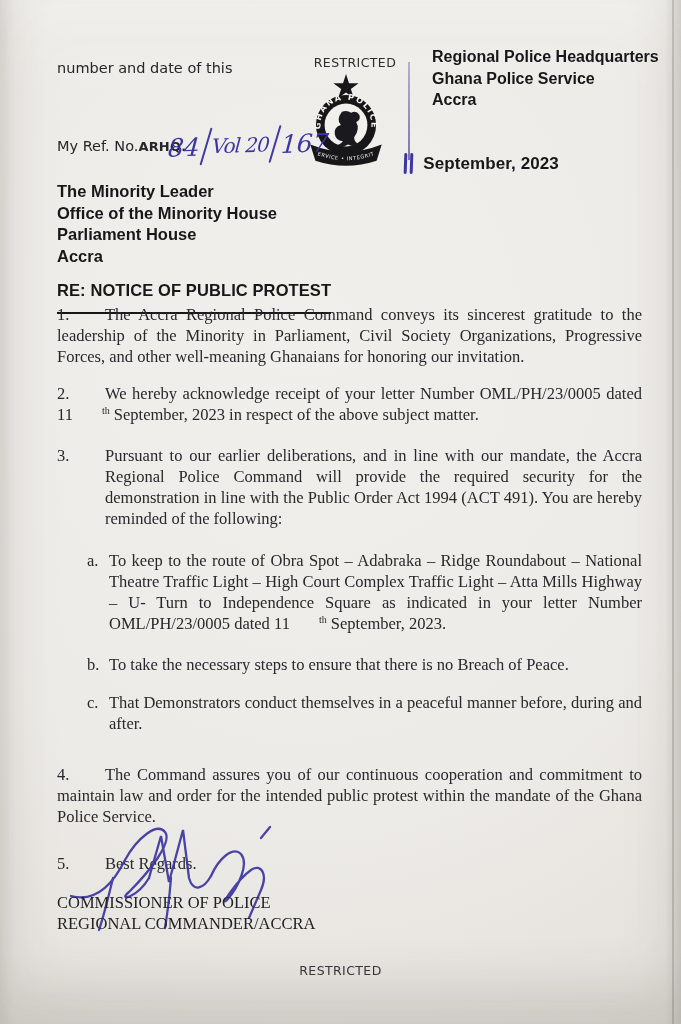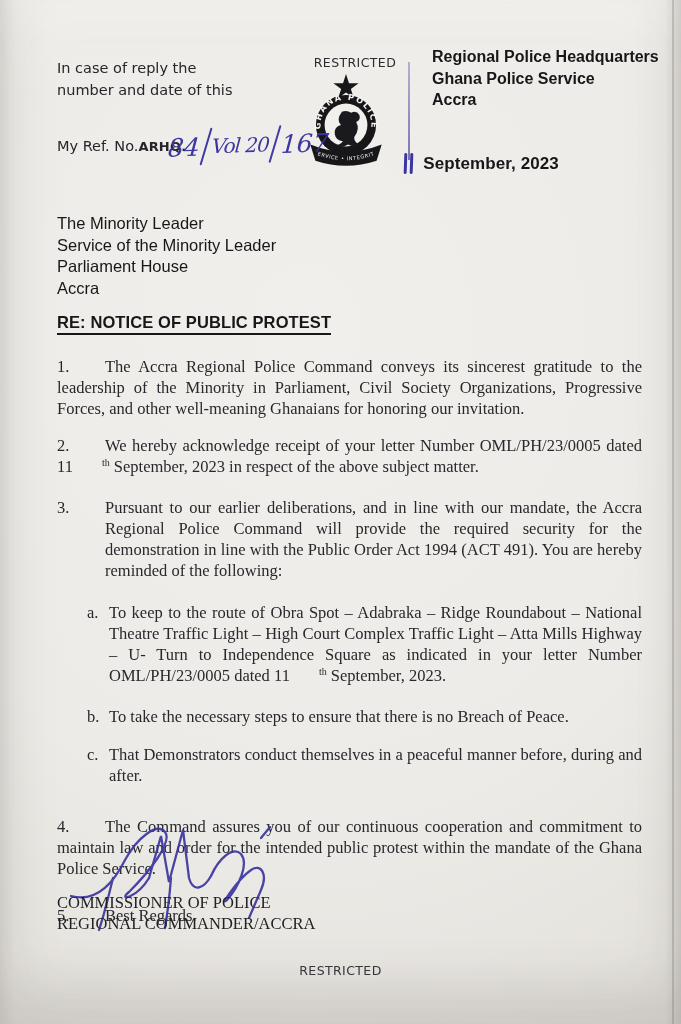--- a/index.html
+++ b/index.html
@@ -32,25 +32,25 @@
   .hw-slash{display:inline-block;width:2.2px;height:38px;background:#403aa4;border-radius:2px;
     transform:rotate(13deg);margin:0 5px;}
   .date-line{position:absolute;left:404px;top:153px;display:flex;align-items:center;}
   .hw-one{display:inline-block;width:2.6px;height:21px;background:#3c36a0;border-radius:2px;
     transform:rotate(2deg);margin-right:3.5px;}
   .date-text{font-weight:bold;font-size:17px;color:#17171a;margin-left:7px;letter-spacing:.1px;}
   .crease{position:absolute;left:408px;top:62px;width:1.6px;height:98px;opacity:.75;
     background:linear-gradient(#a09cc6, #55509a);}
   
   .body-block{position:absolute;left:57px;top:181px;width:585px;}
-  .recipient{font-weight:normal;font-size:16.5px;line-height:21.5px;color:#17171a;margin-top:32px;}
+  .recipient{font-weight:bold;font-size:16.5px;line-height:21.5px;color:#17171a;}
   .attn{font-weight:bold;font-size:16.5px;margin-top:5px;line-height:22px;color:#17171a;}
   .subject{margin-top:12px;line-height:22px;}
   .subject span{font-weight:bold;font-size:16.5px;color:#17171a;
-    border-bottom:2px solid #17171a;padding-bottom:2px;letter-spacing:.1px;}
+    border-bottom:2px solid #17171a;padding-bottom:13px;letter-spacing:.1px;}
   .serif{font-family:"Liberation Serif", serif;font-size:16.5px;line-height:21px;
     color:#28282c;text-align:justify;}
   .para{position:relative;margin:0;}
   .para .num{display:inline-block;width:48px;}
   .para.hang{padding-left:48px;}
   .para.hang .num{position:absolute;left:0;top:0;width:auto;}
   .sub{position:relative;margin-left:30px;padding-left:22px;text-align:justify;}
   .sub .marker{position:absolute;left:0;top:0;}
   sup{font-size:10px;line-height:0;margin-left:29px;}
   
@@ -64,21 +64,20 @@
     background:rgba(100,96,90,.25);}
 </style>
 </head>
 <body>
 
 <div class="paper">
   <div class="edge-line"></div>
   <div class="crease"></div>
 
   <div class="reply-note">
-    <div>In case of reply the</div>
     <div>number and date of this</div>
   </div>
 
   <div class="restricted-top">RESTRICTED</div>
 
   <div class="logo-wrap">
     <svg width="102" height="102" viewBox="0 0 100 100">
       <polygon points="50,2 52.94,10.95 62.36,10.98 54.76,16.55 57.64,25.52 50,20 42.36,25.52 45.24,16.55 37.64,10.98 47.06,10.95" fill="#17171a"></polygon>
       <circle cx="50" cy="52" r="29.5" fill="#17171a"></circle>
       <circle cx="50" cy="52" r="21" fill="#f2f0ec"></circle>
@@ -114,31 +113,31 @@
 
   <div class="date-line">
     <span class="hw-one"></span>
     <span class="hw-one"></span>
     <span class="date-text">September, 2023</span>
   </div>
 
   <div class="body-block">
     <div class="recipient">
       <div>The Minority Leader</div>
-      <div>Service of the Minority Leader</div>
+      <div>Office of the Minority House</div>
       <div>Parliament House</div>
       <div>Accra</div>
     </div>
 
 
     <div class="subject">
       <span>RE: NOTICE OF PUBLIC PROTEST</span>
     </div>
 
-    <p class="serif para" style="margin-top:22px;">
+    <p class="serif para" style="margin-top:2px;">
       <span class="num">1.</span><span>The Accra Regional Police Command conveys its sincerest gratitude to the leadership of the Minority in Parliament, Civil Society Organizations, Progressive Forces, and other well-meaning Ghanaians for honoring our invitation.</span>
     </p>
 
     <p class="serif para" style="margin-top:16px;">
       <span class="num">2.</span><span>We hereby acknowledge receipt of your letter Number OML/PH/23/0005 dated 11</span><sup>th</sup><span> September, 2023 in respect of the above subject matter.</span>
     </p>
 
     <p class="serif para hang" style="margin-top:20px;">
       <span class="num">3.</span><span>Pursuant to our earlier deliberations, and in line with our mandate, the Accra Regional Police Command will provide the required security for the demonstration in line with the Public Order Act 1994 (ACT 491). You are hereby reminded of the following:</span>
     </p>

